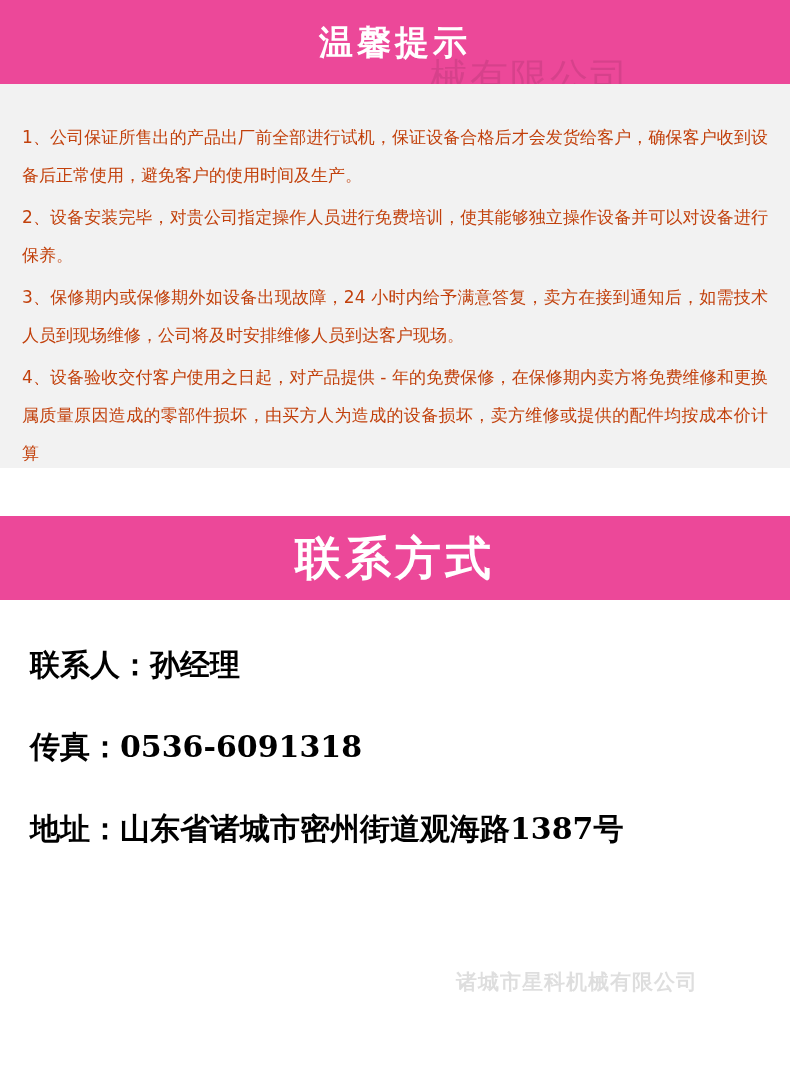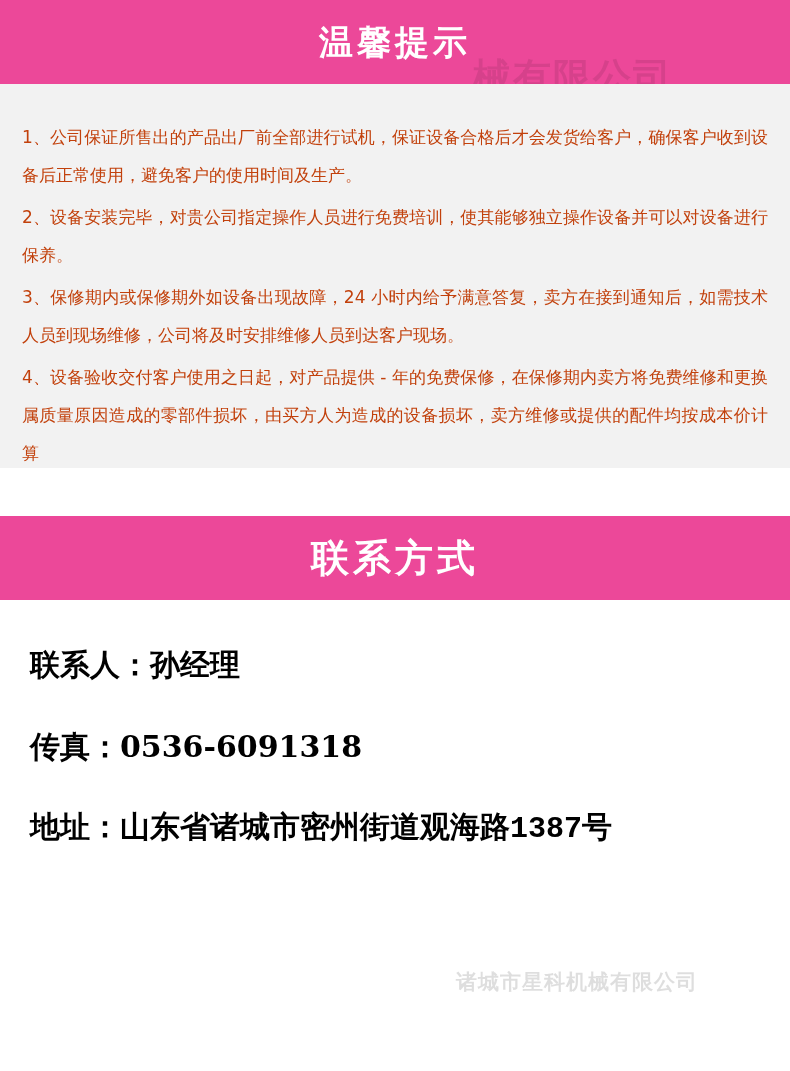--- a/index.html
+++ b/index.html
@@ -31,21 +31,21 @@
     letter-spacing: 4px;
   }
   .section-header.tips {
     height: 84px;
     line-height: 84px;
     font-size: 34px;
   }
   .section-header.contact {
     height: 84px;
     line-height: 84px;
-    font-size: 38px;
+    font-size: 46px;
   }
 
   
   .tips-body {
     background: #f2f2f2;
     padding: 30px 18px 34px 18px;
     height: 384px;
     box-sizing: border-box;
     position: relative;
     overflow: hidden;
@@ -75,39 +75,37 @@
     font-family: "DejaVu Serif", "Liberation Serif", serif;
     font-size: 30px;
     font-weight: bold;
     color: #000000;
     line-height: 1;
     margin-bottom: 52px;
     white-space: nowrap;
   }
   .contact-line:last-child {
     margin-bottom: 0;
-    font-family: Liberation Mono, monospace;
   }
 
   
   .wm {
     position: absolute;
     color: rgba(0, 0, 0, 0.09);
     font-family: "DejaVu Sans", "Liberation Sans", sans-serif;
     pointer-events: none;
     user-select: none;
     white-space: nowrap;
   }
   .wm-top {
     top: 52px;
     left: 430px;
     font-size: 38px;
-    font-weight: bold;
+    font-weight: normal;
     letter-spacing: 2px;
-    margin-left: 43px;
   }
   .wm-mid {
     top: 968px;
     left: 456px;
     font-size: 21px;
     font-weight: bold;
     letter-spacing: 1px;
     color: rgba(0, 0, 0, 0.13);
   }
   .wm-bottom {

